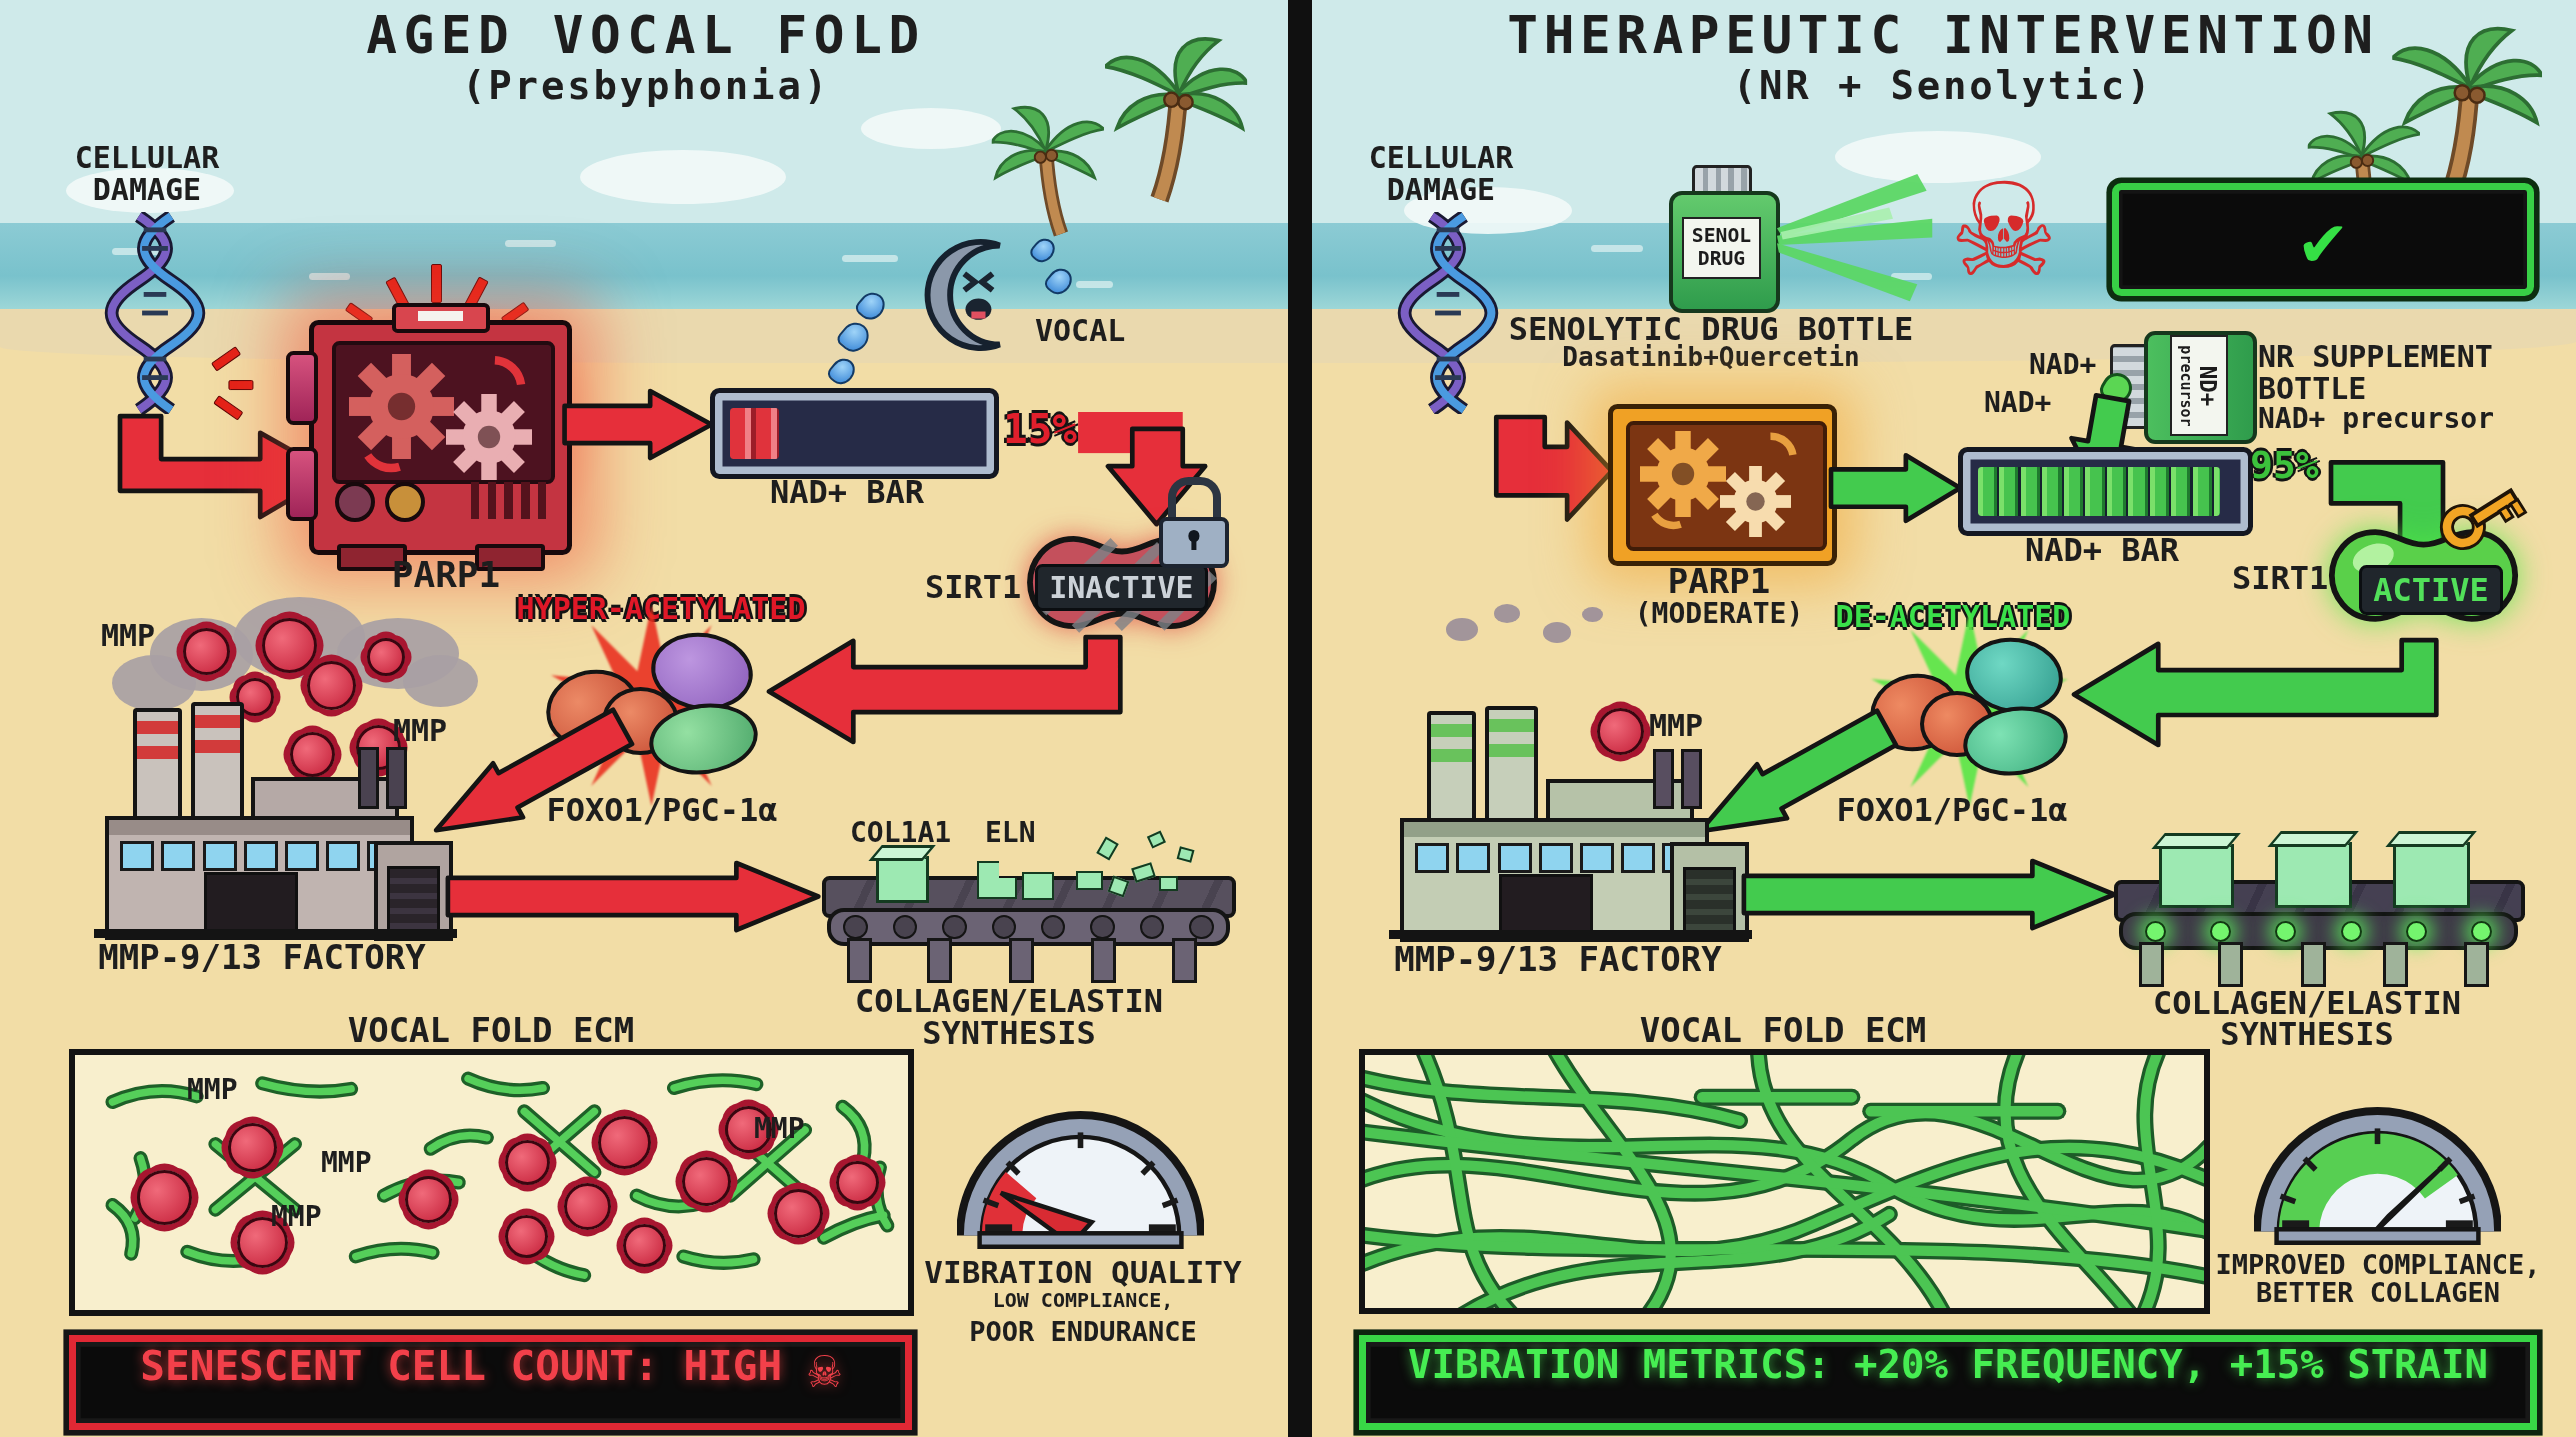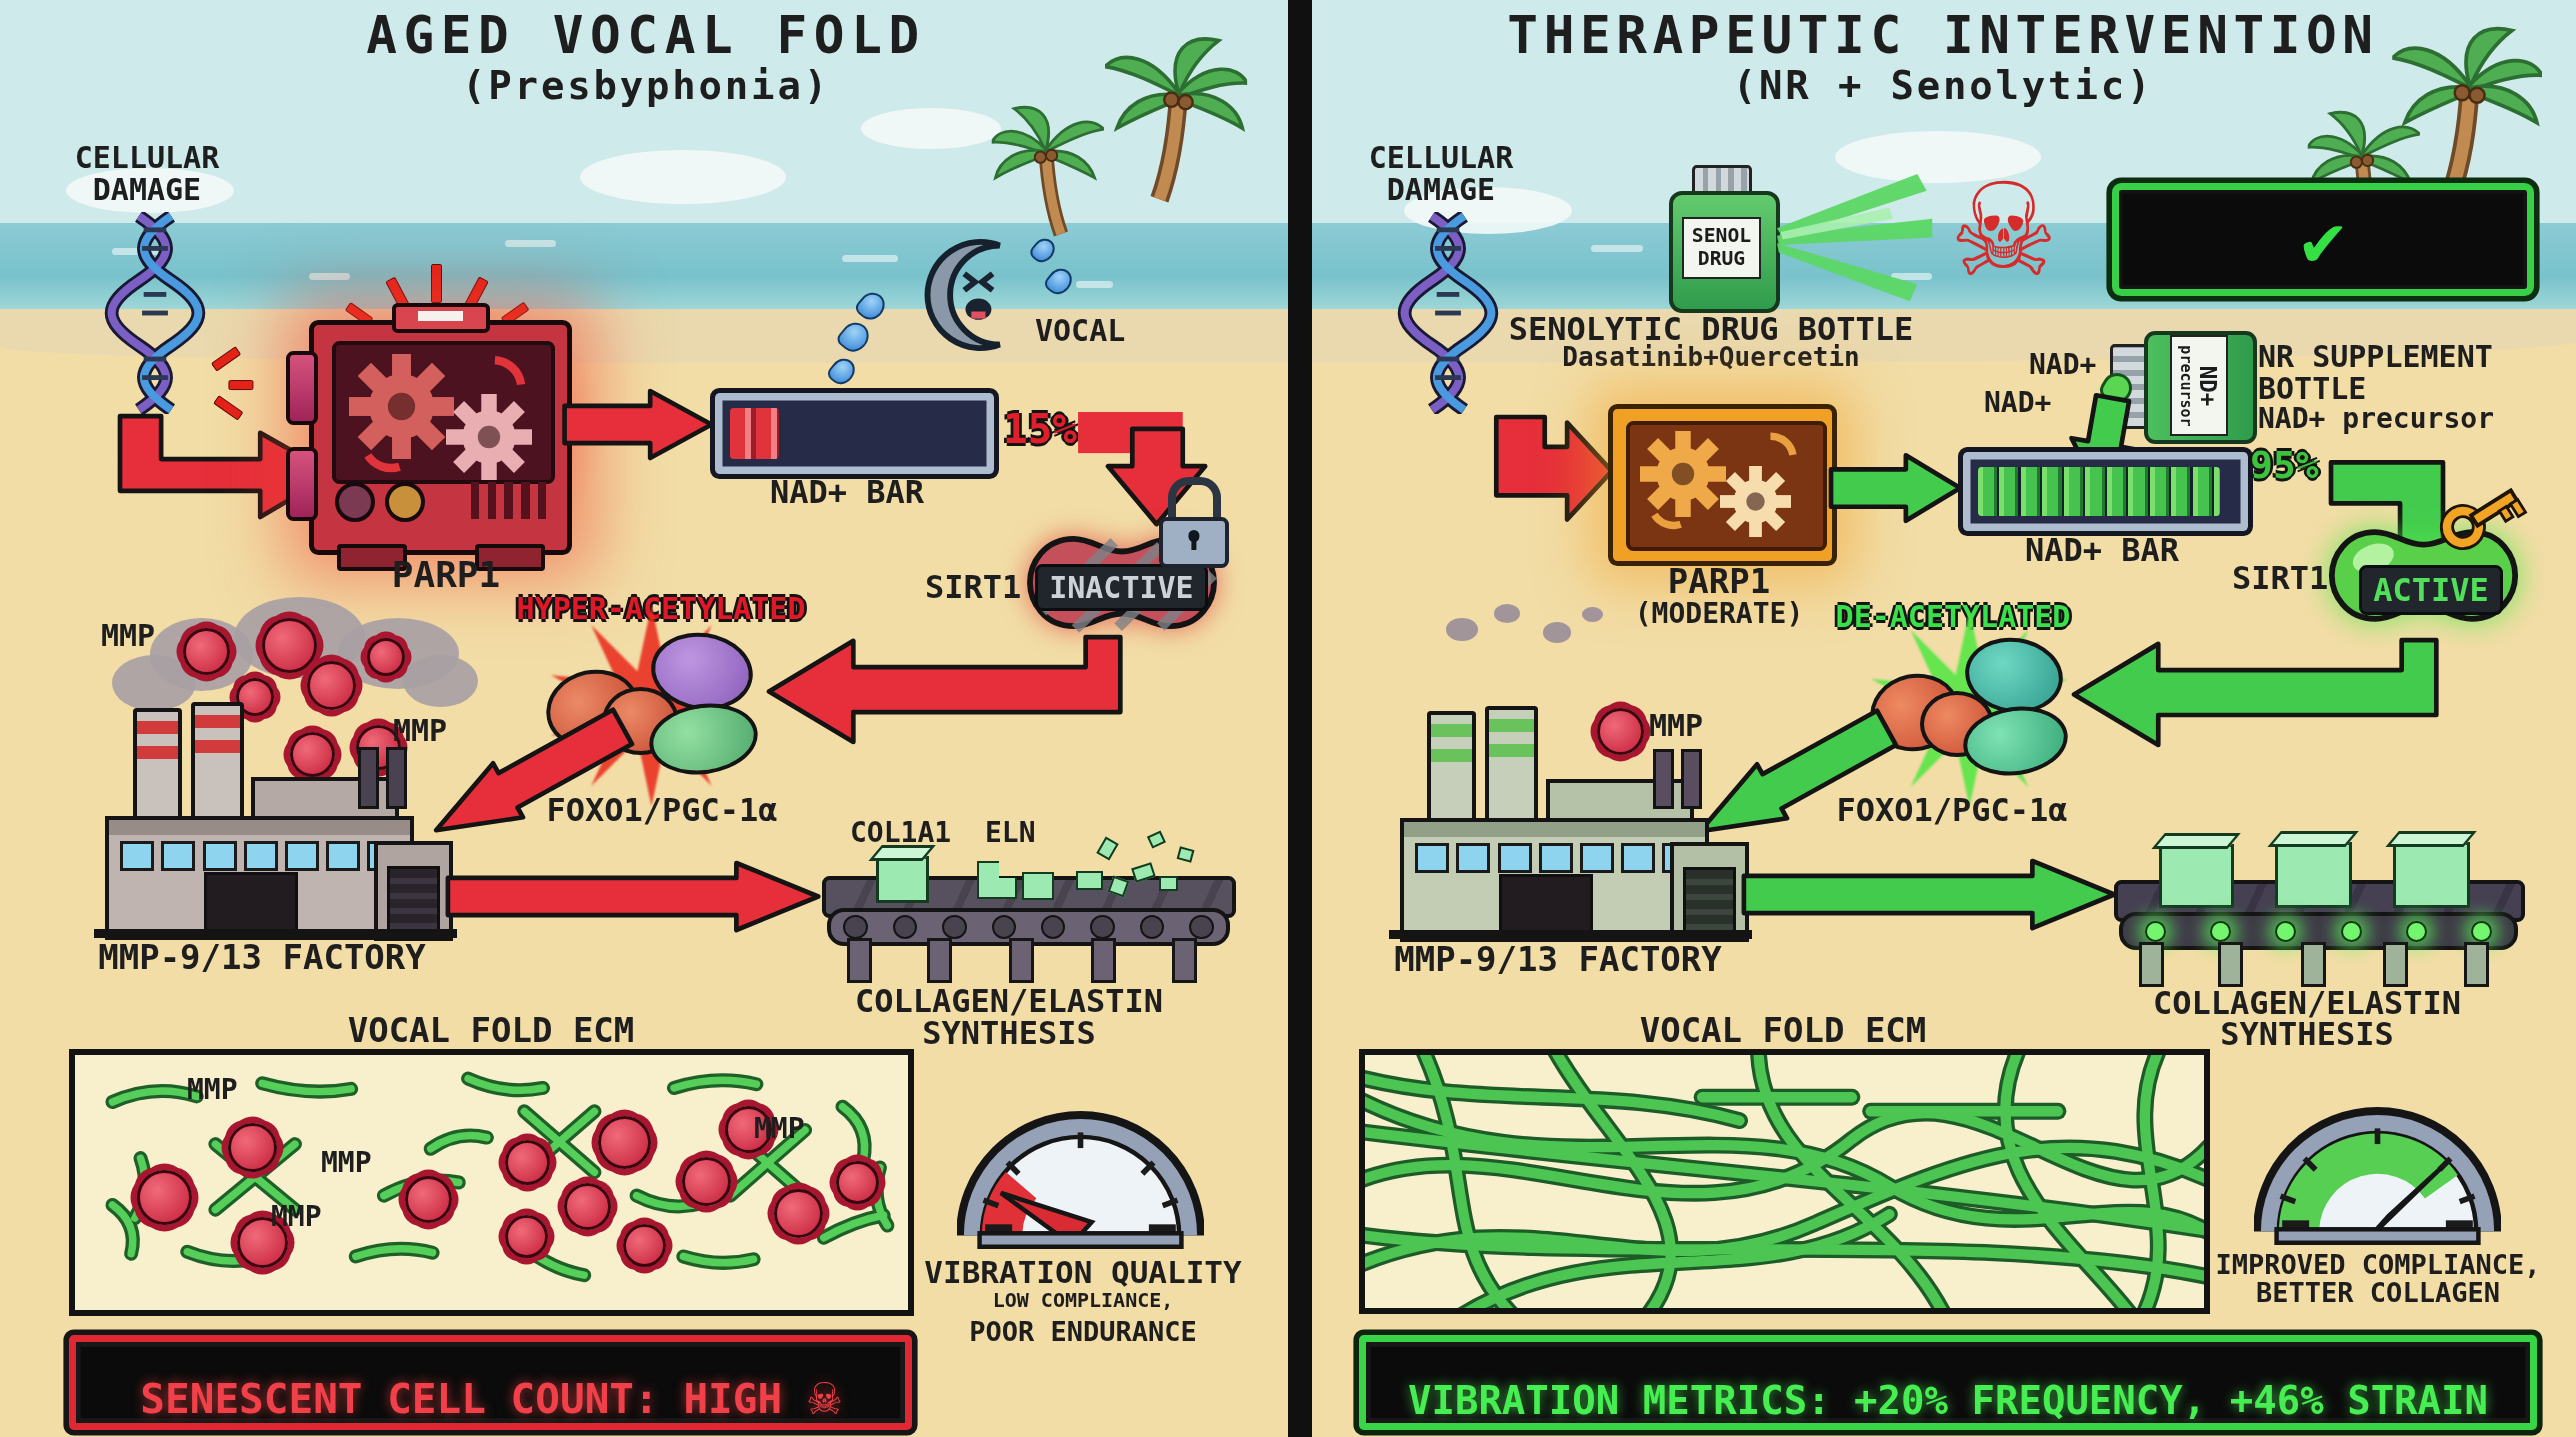--- a/index.html
+++ b/index.html
@@ -61,21 +61,21 @@
   .roll{width:20.6px;height:20.6px;border-radius:50%;background:#49434f;border:2.8px solid #141414}
   .lt{width:17px;height:17px;border-radius:50%;background:#74f56e;border:2.8px solid #123a12;box-shadow:0 0 17px 6.6px rgba(90,240,90,.75)}
   .leg{position:absolute;width:19px;background:#6b6374;border:3.7px solid #161616}
   .leg-g{background:#9fb39a}
   .cube{position:absolute;background:#9de9b2;border:3.7px solid #143a20}
   .cube::before{content:"";position:absolute;left:-3.7px;right:-3.7px;top:-14px;height:10.3px;background:#ccf6d5;border:3.7px solid #143a20;transform:skewX(-40deg)}
   .frag{position:absolute;background:#9de9b2;border:2.8px solid #143a20}
   
   .ecmbox{position:absolute;background:#f8efcd;border:6.6px solid #131313}
   
-  .banner{position:absolute;background:#0b0b0b;border-radius:5px;display:flex;align-items:flex-end;justify-content:center;gap:26px}
+  .banner{position:absolute;background:#0b0b0b;border-radius:0;display:flex;align-items:flex-start;justify-content:center;gap:26px}
   .banner-red{border:7.5px solid #e02834;box-shadow:0 0 0 5.6px #161616,inset 0 0 0 4.7px #181818}
   .banner-green{border:7.5px solid #38d646;box-shadow:0 0 0 5.6px #0d240f,inset 0 0 0 4.7px #181818}
   .txt-red{color:#f2404a;text-shadow:0 0 11.2px rgba(250,70,70,.65)}
   .txt-green{color:#46ee52;text-shadow:0 0 11.2px rgba(80,240,90,.65)}
   .outline{text-shadow:2.8px 0 0 #141414,-2.8px 0 0 #141414,0 2.8px 0 #141414,0 -2.8px 0 #141414}
   
   .lock{position:absolute}
   .shackle{width:37px;height:32px;border:8.4px solid #2c3542;border-bottom:none;border-radius:20.6px 20.6px 0 0;margin:0 auto}
   .lockbody{width:62px;height:43px;background:#9fb0c4;border:4.7px solid #1d2430;border-radius:7.5px;position:relative}
   .keyhole{position:absolute;left:50%;top:9.4px;transform:translateX(-50%);width:11.2px;height:11.2px;background:#10161e;border-radius:50%}
@@ -655,15 +655,15 @@
   </g>
   <rect x="25" y="110" width="24" height="10" fill="#1a1a1a"></rect>
     <rect x="171" y="110" width="24" height="10" fill="#1a1a1a"></rect>
   <polygon points="167,63 102,126 120,106" fill="#57cf52" stroke="#161616" stroke-width="4"></polygon>
   <rect x="20" y="118" width="180" height="12" fill="#95a1b6" stroke="#151515" stroke-width="4"></rect>
 </svg>
 <div class="lbl ctr" style="left:2378px;top:1251px;font-size:27px">IMPROVED COMPLIANCE,</div>
 <div class="lbl ctr" style="left:2378px;top:1279px;font-size:27px">BETTER COLLAGEN</div>
 
 <div class="banner banner-green" style="left:1359px;top:1335px;width:1164px;height:81px">
-  <span class="txt-green" style="font-size:39px;font-weight:bold">VIBRATION METRICS: +20% FREQUENCY, +46% STRAIN</span>
+  <span class="txt-green" style="font-size:39px;font-weight:bold">VIBRATION METRICS: +20% FREQUENCY, +15% STRAIN</span>
 </div>
 
 
 </body></html>

